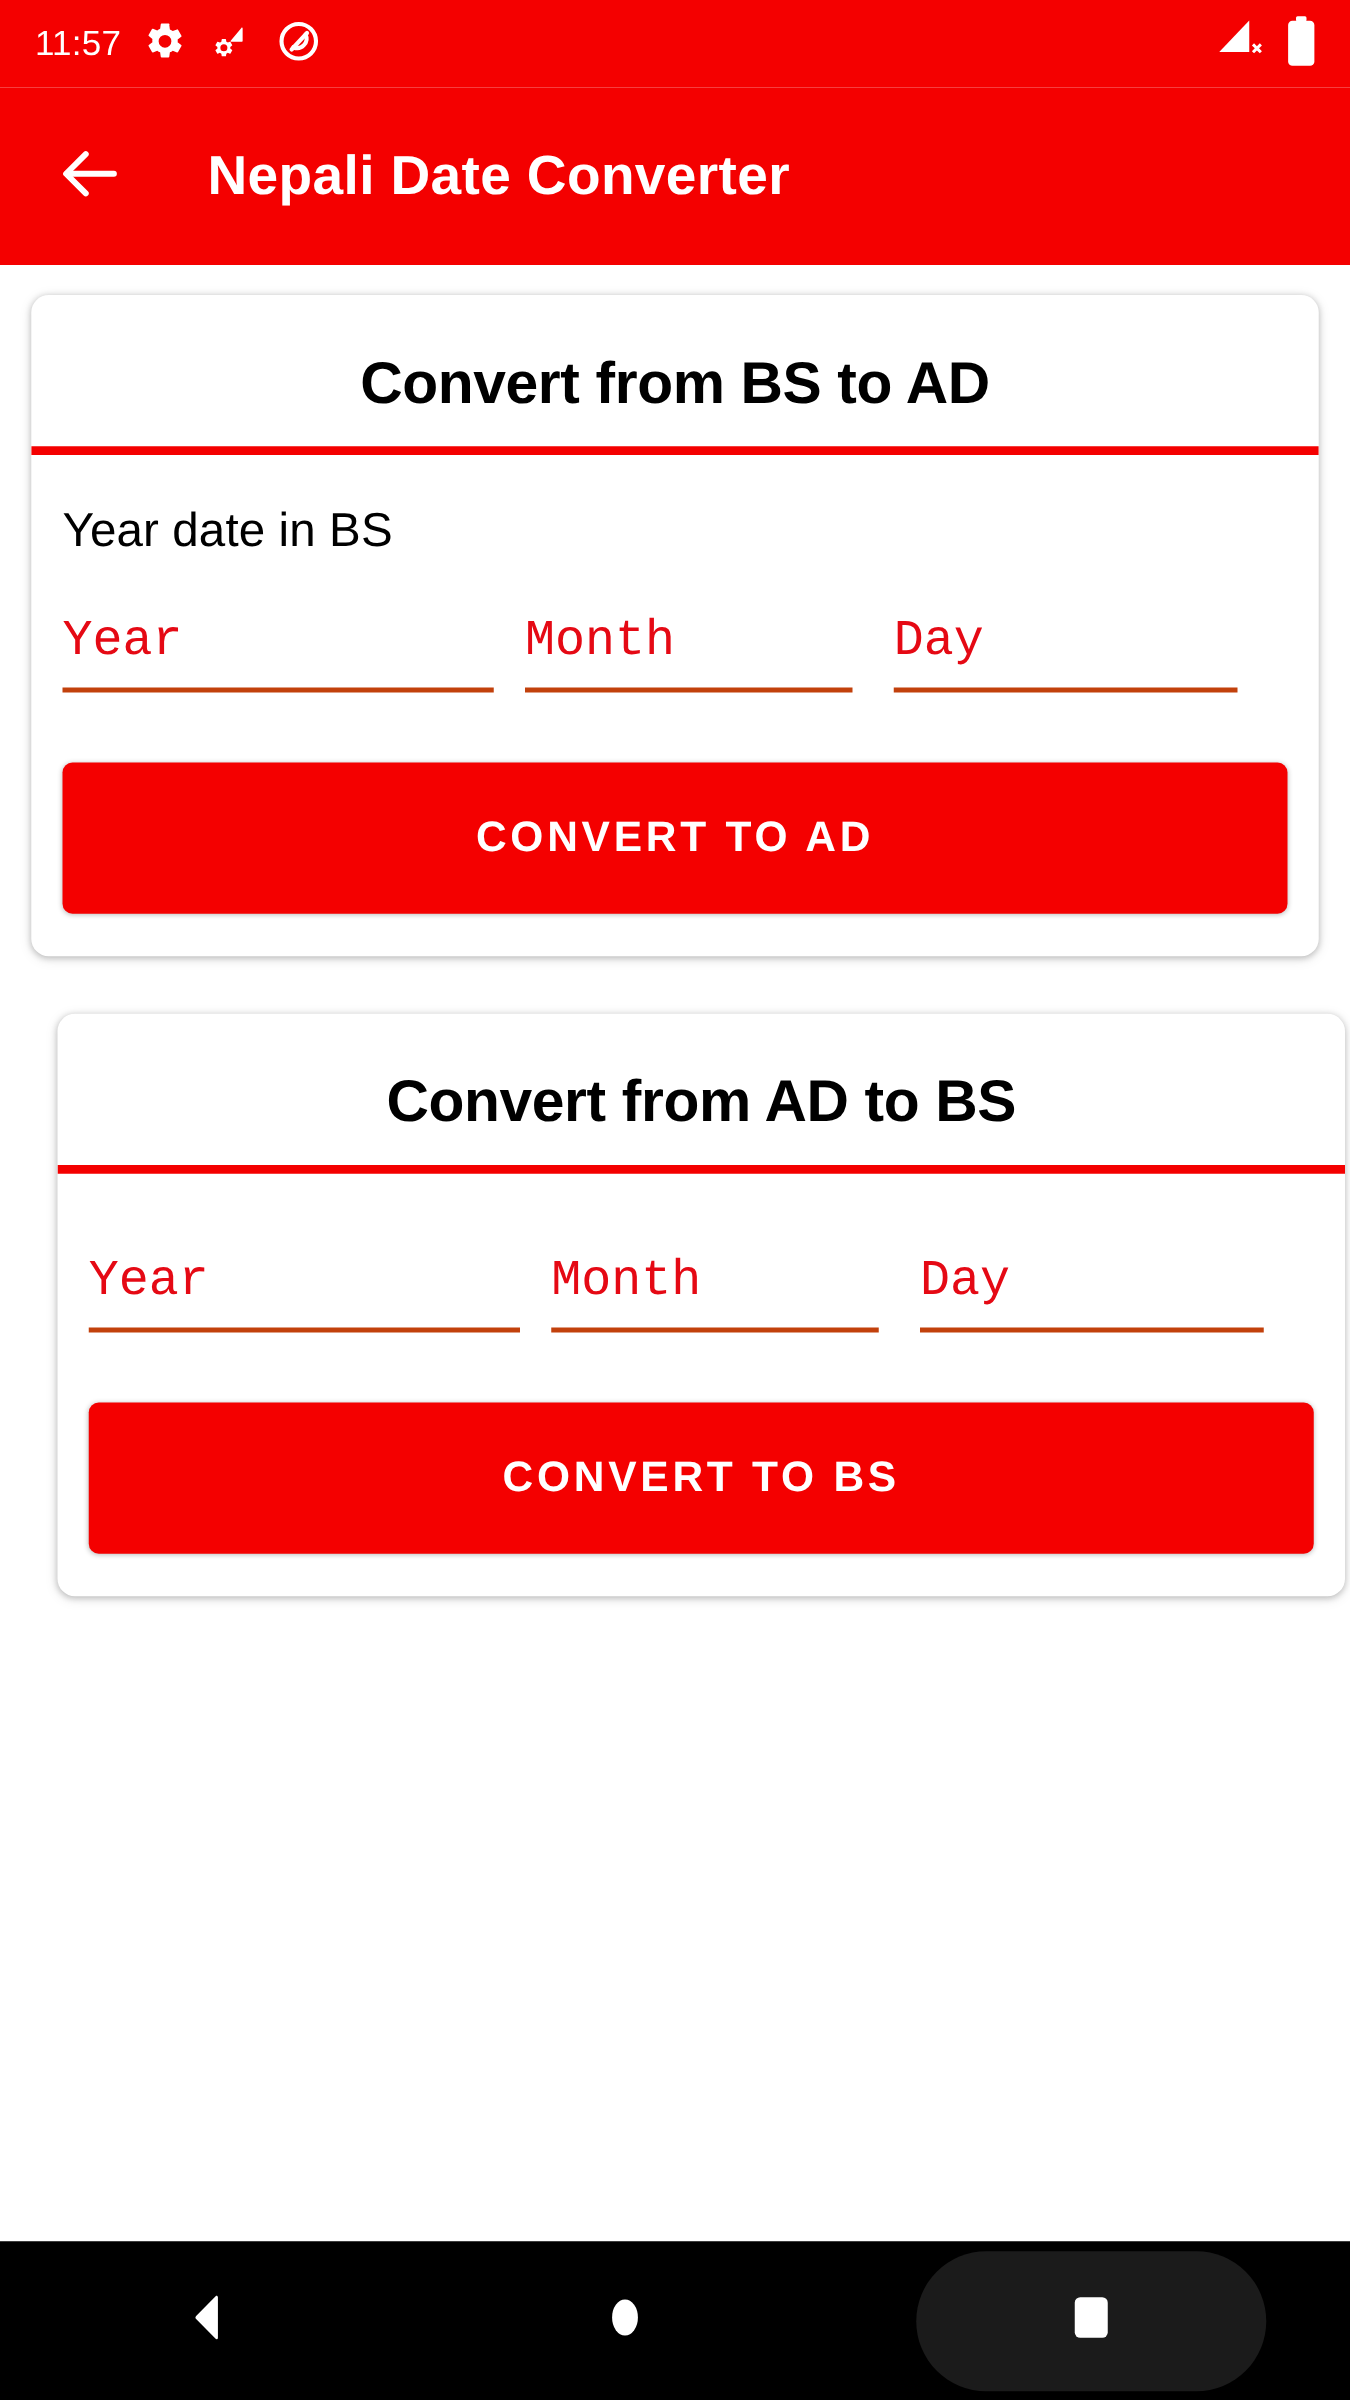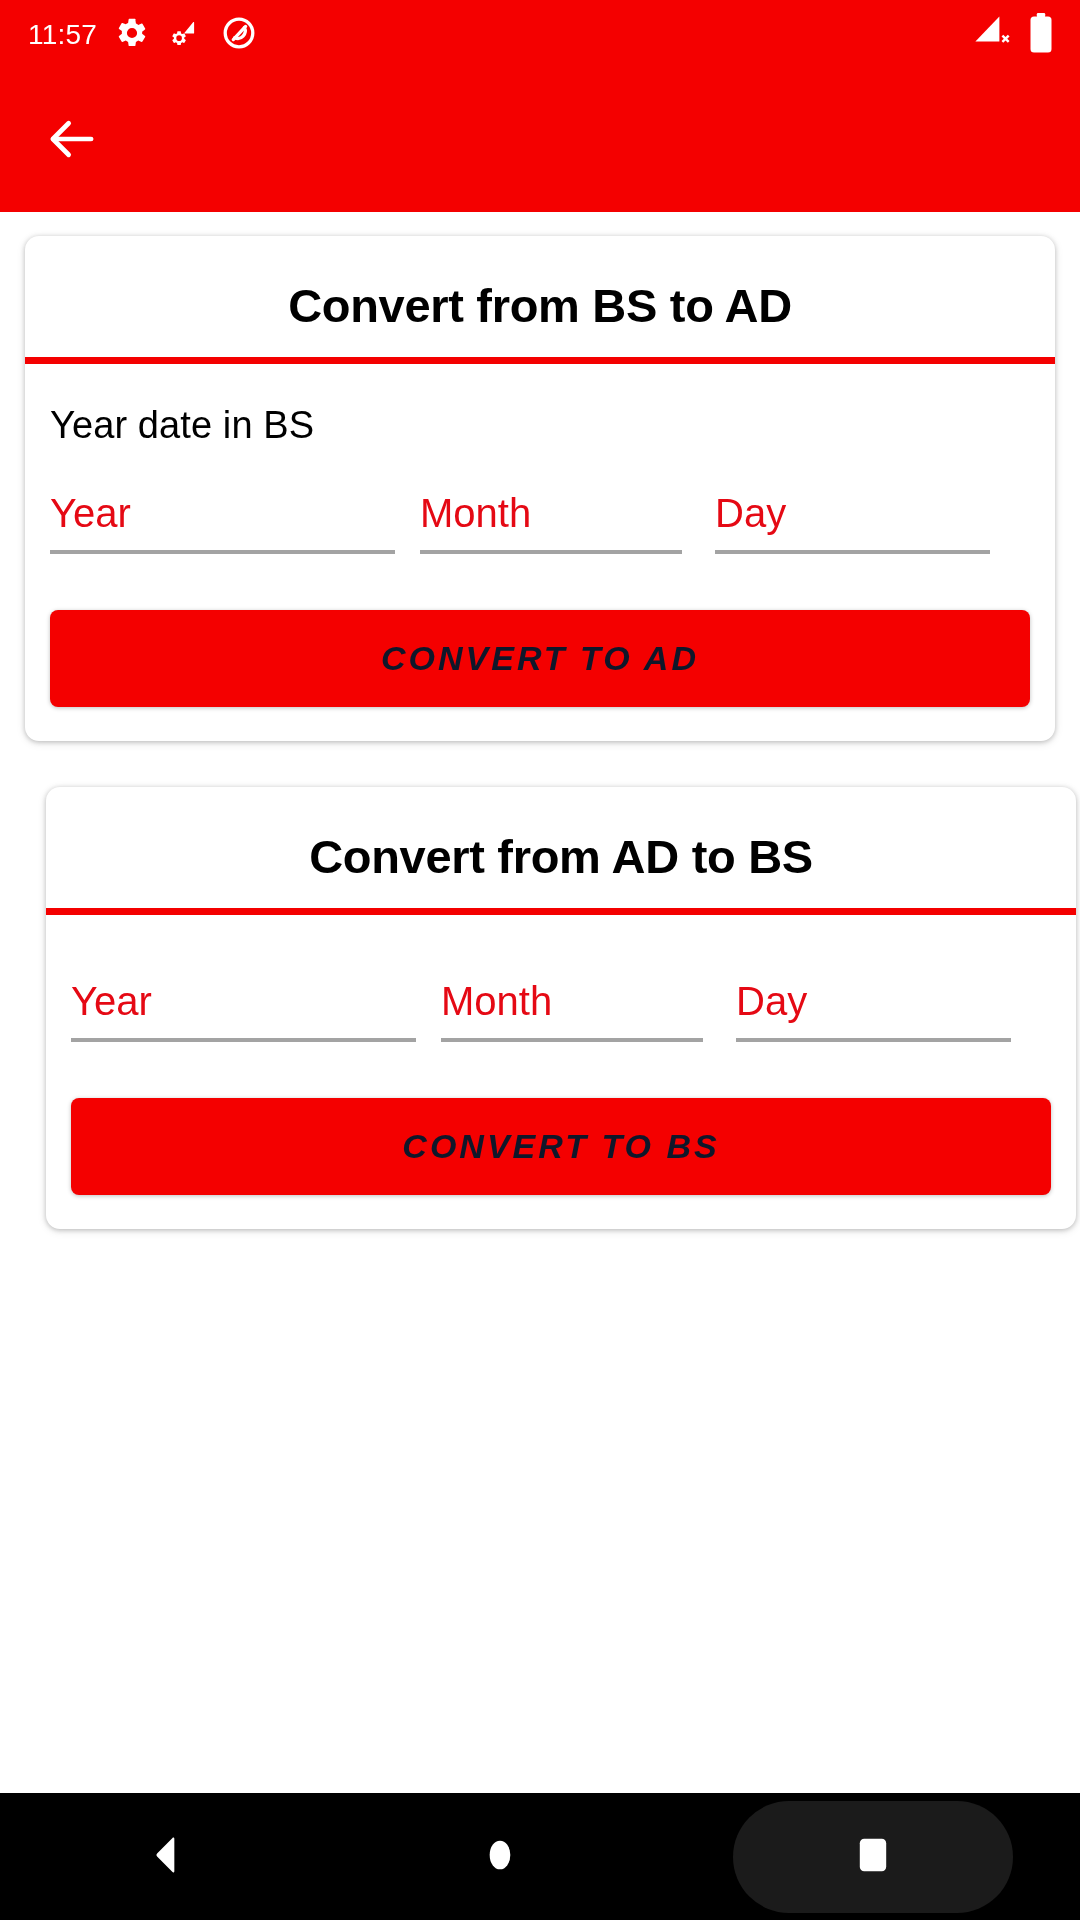--- a/index.html
+++ b/index.html
@@ -90,48 +90,47 @@
   .field{ position:relative; }
   .field-year{ width:370px; }
   .field-month{ width:295px; }
   .field-day{ flex:1; }
 
   .field-input{
     width:100%;
     border:none;
     outline:none;
     background:transparent;
-    font-family:Liberation Sans, sans-serif;
+    font-family:Liberation Mono, monospace;
     font-size:40px;
     color:#b91c1c;
     padding:0 0 14px 0;
-    border-bottom:4px solid #a3a3a3;
+    border-bottom:4px solid #c2410c;
     display:block;
   }
   .field-input::placeholder{ color:#e50914; opacity:1; }
   .field-year .field-input{ width:345px; }
   .field-month .field-input{ width:262px; }
   .field-day  .field-input{ width:275px; }
 
   .convert-btn{
     display:block;
     width:100%;
     margin-top:56px;
     background:var(--brand,#f40000);
-    color:#0f172a;
+    color:#ffffff;
     border:none;
     border-radius:8px;
-    height:97px;
+    height:121px;
     font-family:"Liberation Sans", sans-serif;
     font-size:34px;
     font-weight:700;
     letter-spacing:3px;
     box-shadow:0 1px 4px rgba(0,0,0,0.25);
     cursor:pointer;
-    font-style:italic;
   }
 
   
   .card-2 .fields-row{ margin-top:36px; }
   .card-2 .convert-btn{ margin-top:56px; }
 
   
   .nav-bar{
     position:absolute; left:0; top:1793px;
     width:1080px; height:127px;
@@ -195,20 +194,21 @@
 
 <div class="app-bar">
   <div class="back-btn">
     <span>
       <svg width="54" height="54" viewBox="0 0 24 24" fill="none" stroke="#ffffff" stroke-width="2.1" stroke-linecap="round" stroke-linejoin="round">
         <line x1="20.5" y1="12" x2="3.8" y2="12"></line>
         <polyline points="10.5,19 3.5,12 10.5,5"></polyline>
       </svg>
     </span>
   </div>
+  <div class="app-title">Nepali Date Converter</div>
 </div>
 
 <div class="content">
 
   <div class="card card-1">
     <div class="card-title">Convert from BS to AD</div>
     <div class="card-rule"></div>
     <div class="card-body">
       <div class="enter-label">Year date in BS</div>
 

